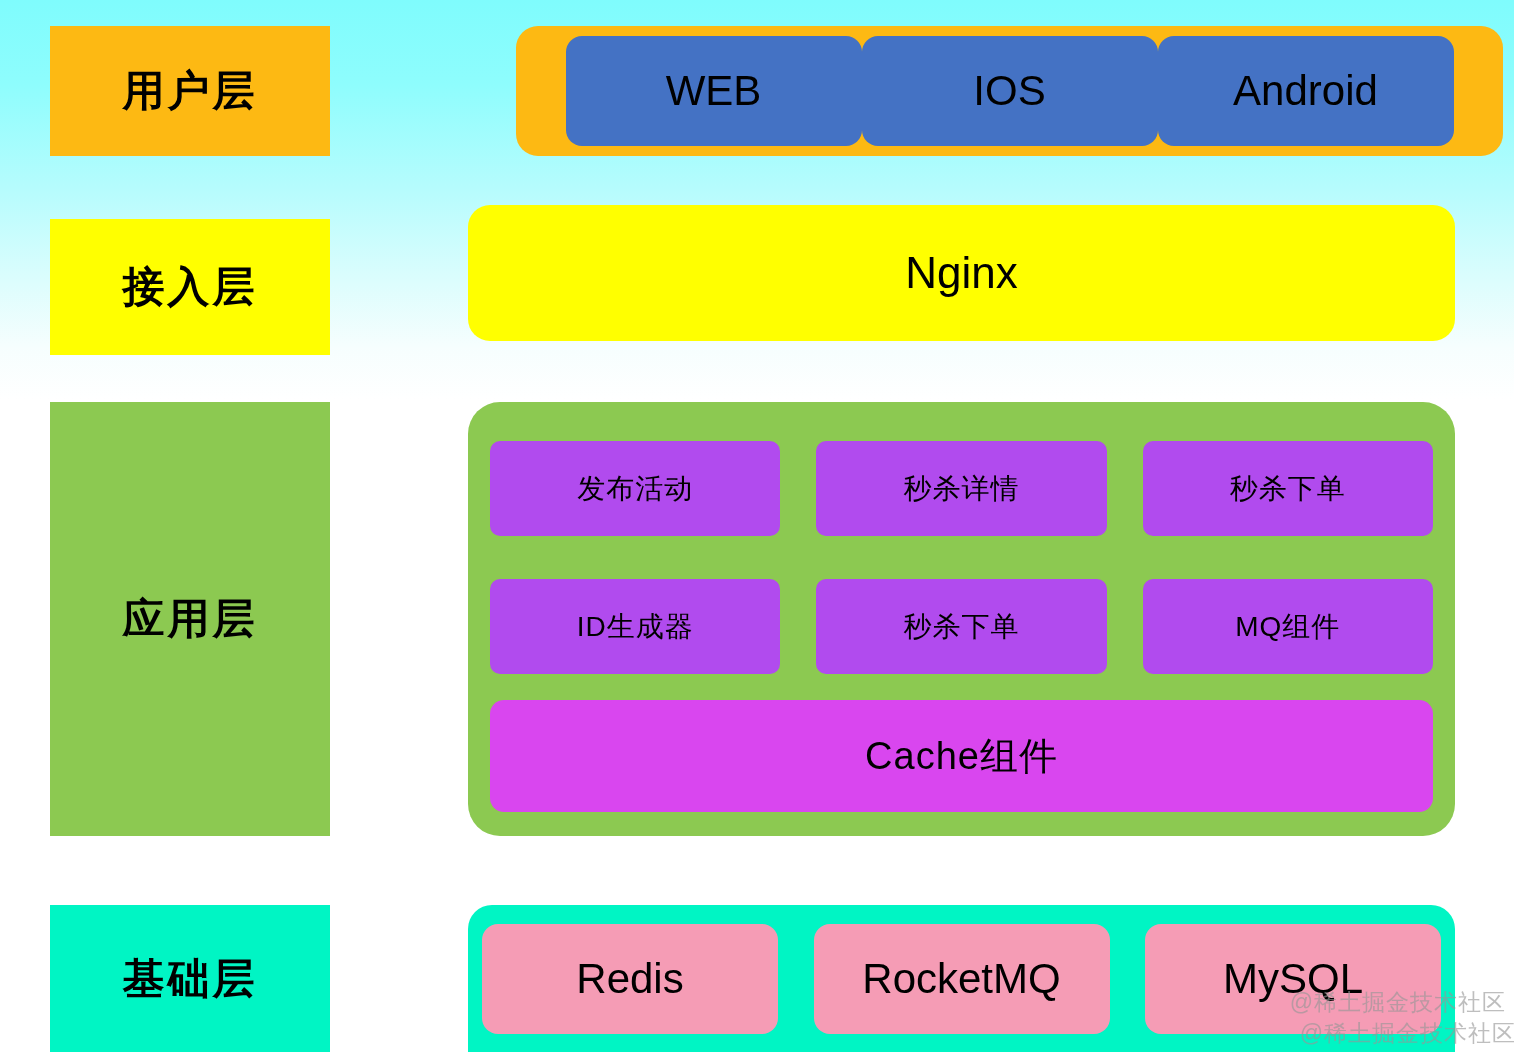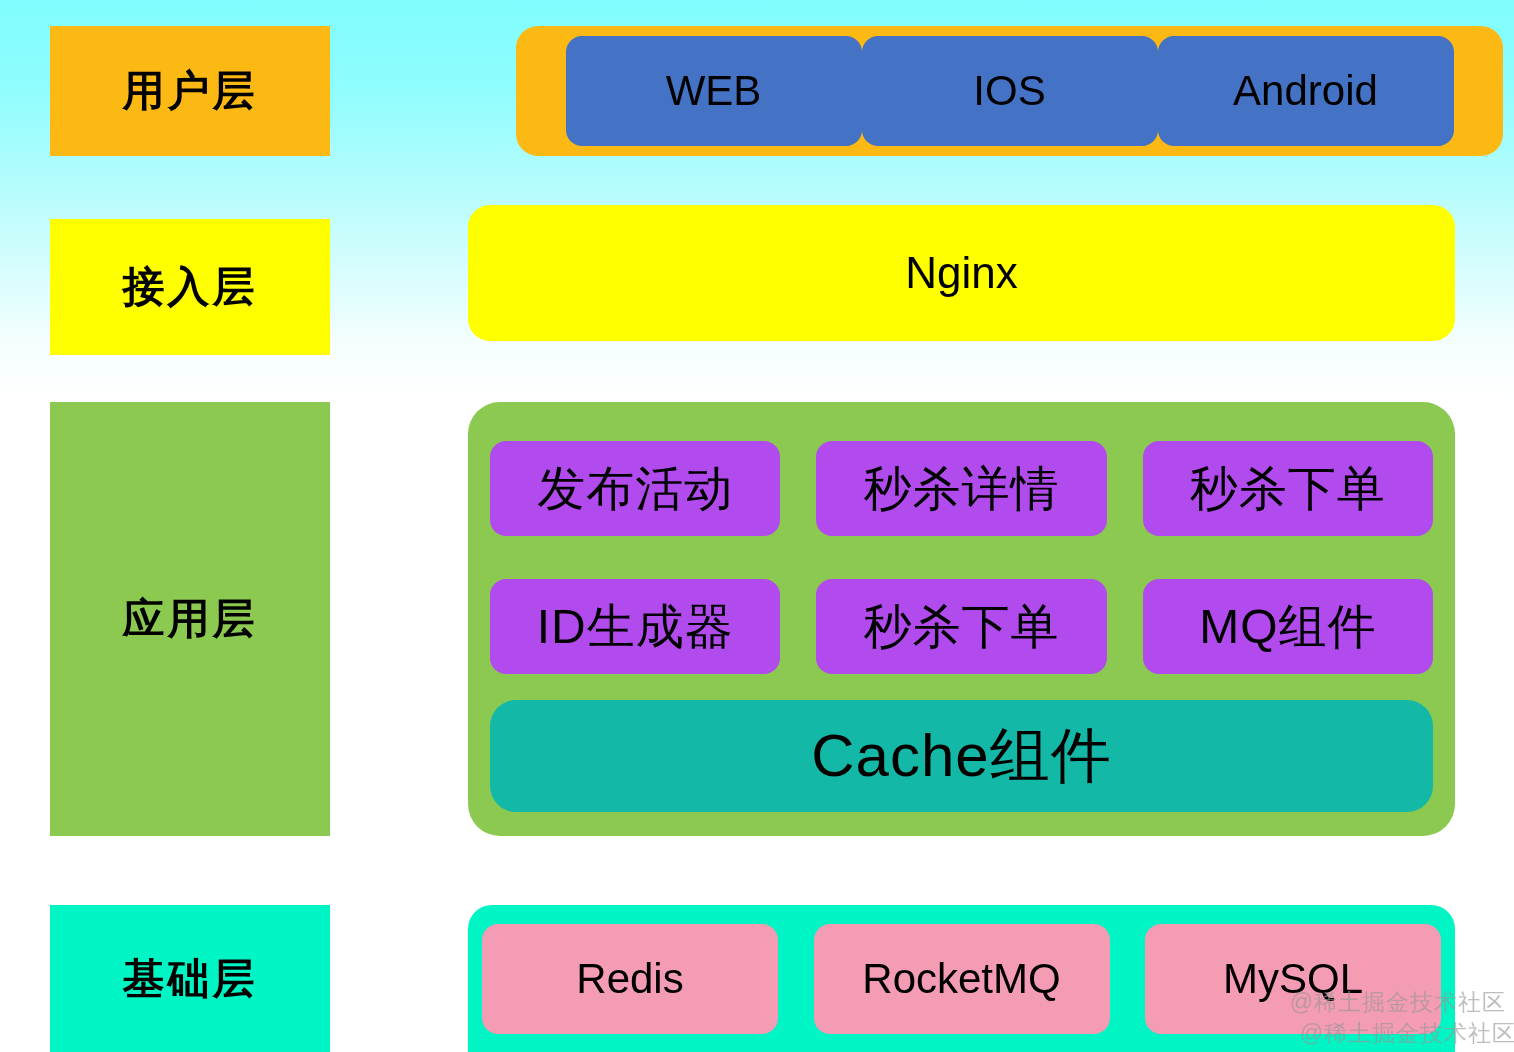--- a/index.html
+++ b/index.html
@@ -138,32 +138,32 @@
     flex: 1 1 0;
   }
   .app-row-wide {
     display: flex;
     flex: 1 1 0;
   }
 
   .chip-app {
     flex: 1 1 0;
     background: #B14BEE;
-    border-radius: 16px;
-    font-size: 48px;
+    border-radius: 10px;
+    font-size: 28px;
     font-weight: 400;
     letter-spacing: 1px;
     margin-top: 17px;
   }
 
   .chip-app-wide {
     width: 100%;
-    background: #14b8a6;
-    border-radius: 26px;
-    font-size: 60px;
+    background: #d946ef;
+    border-radius: 14px;
+    font-size: 38px;
     font-weight: 400;
     letter-spacing: 1px;
   }
 
   .chip-infra {
     width: 296px;
     height: 110px;
     background: #F59CB5;
     border-radius: 16px;
     font-size: 42px;

